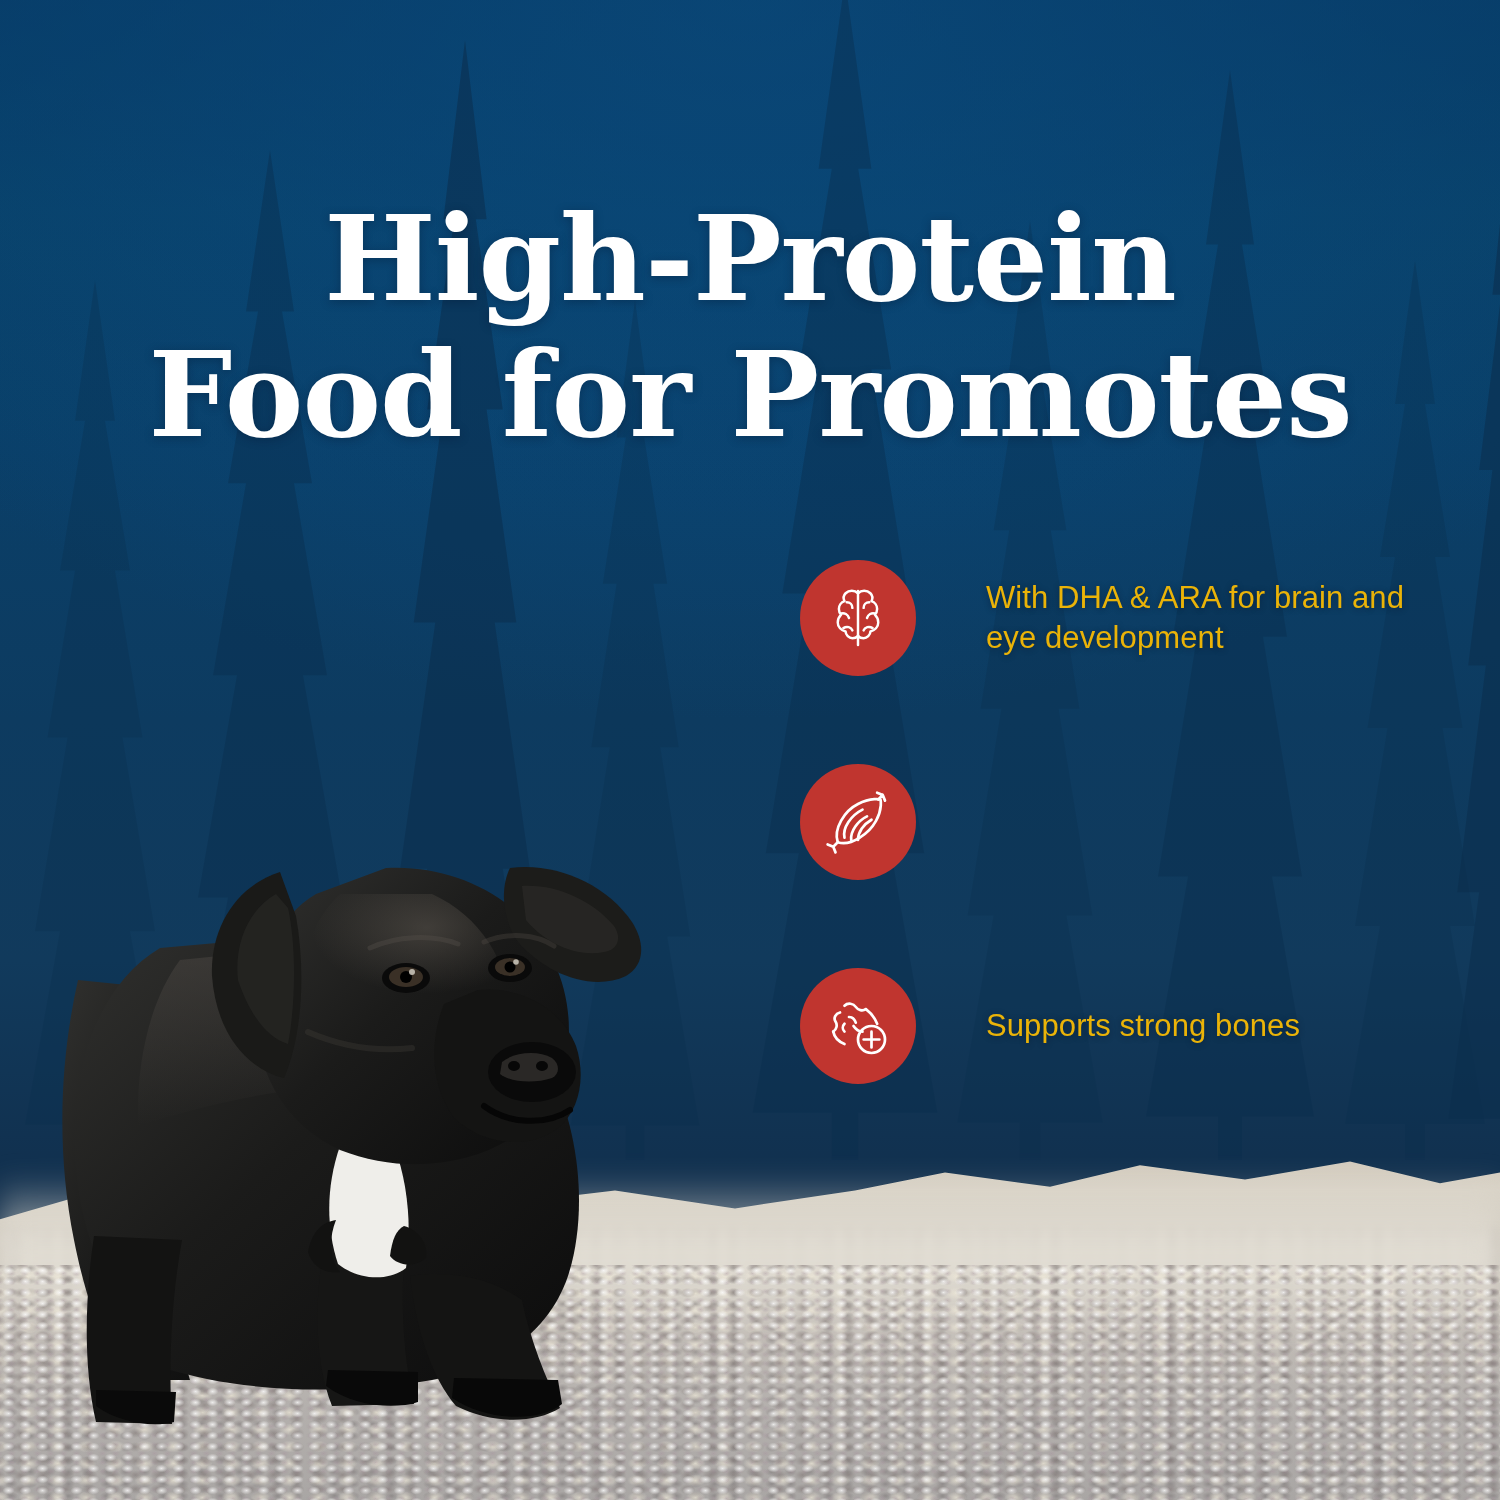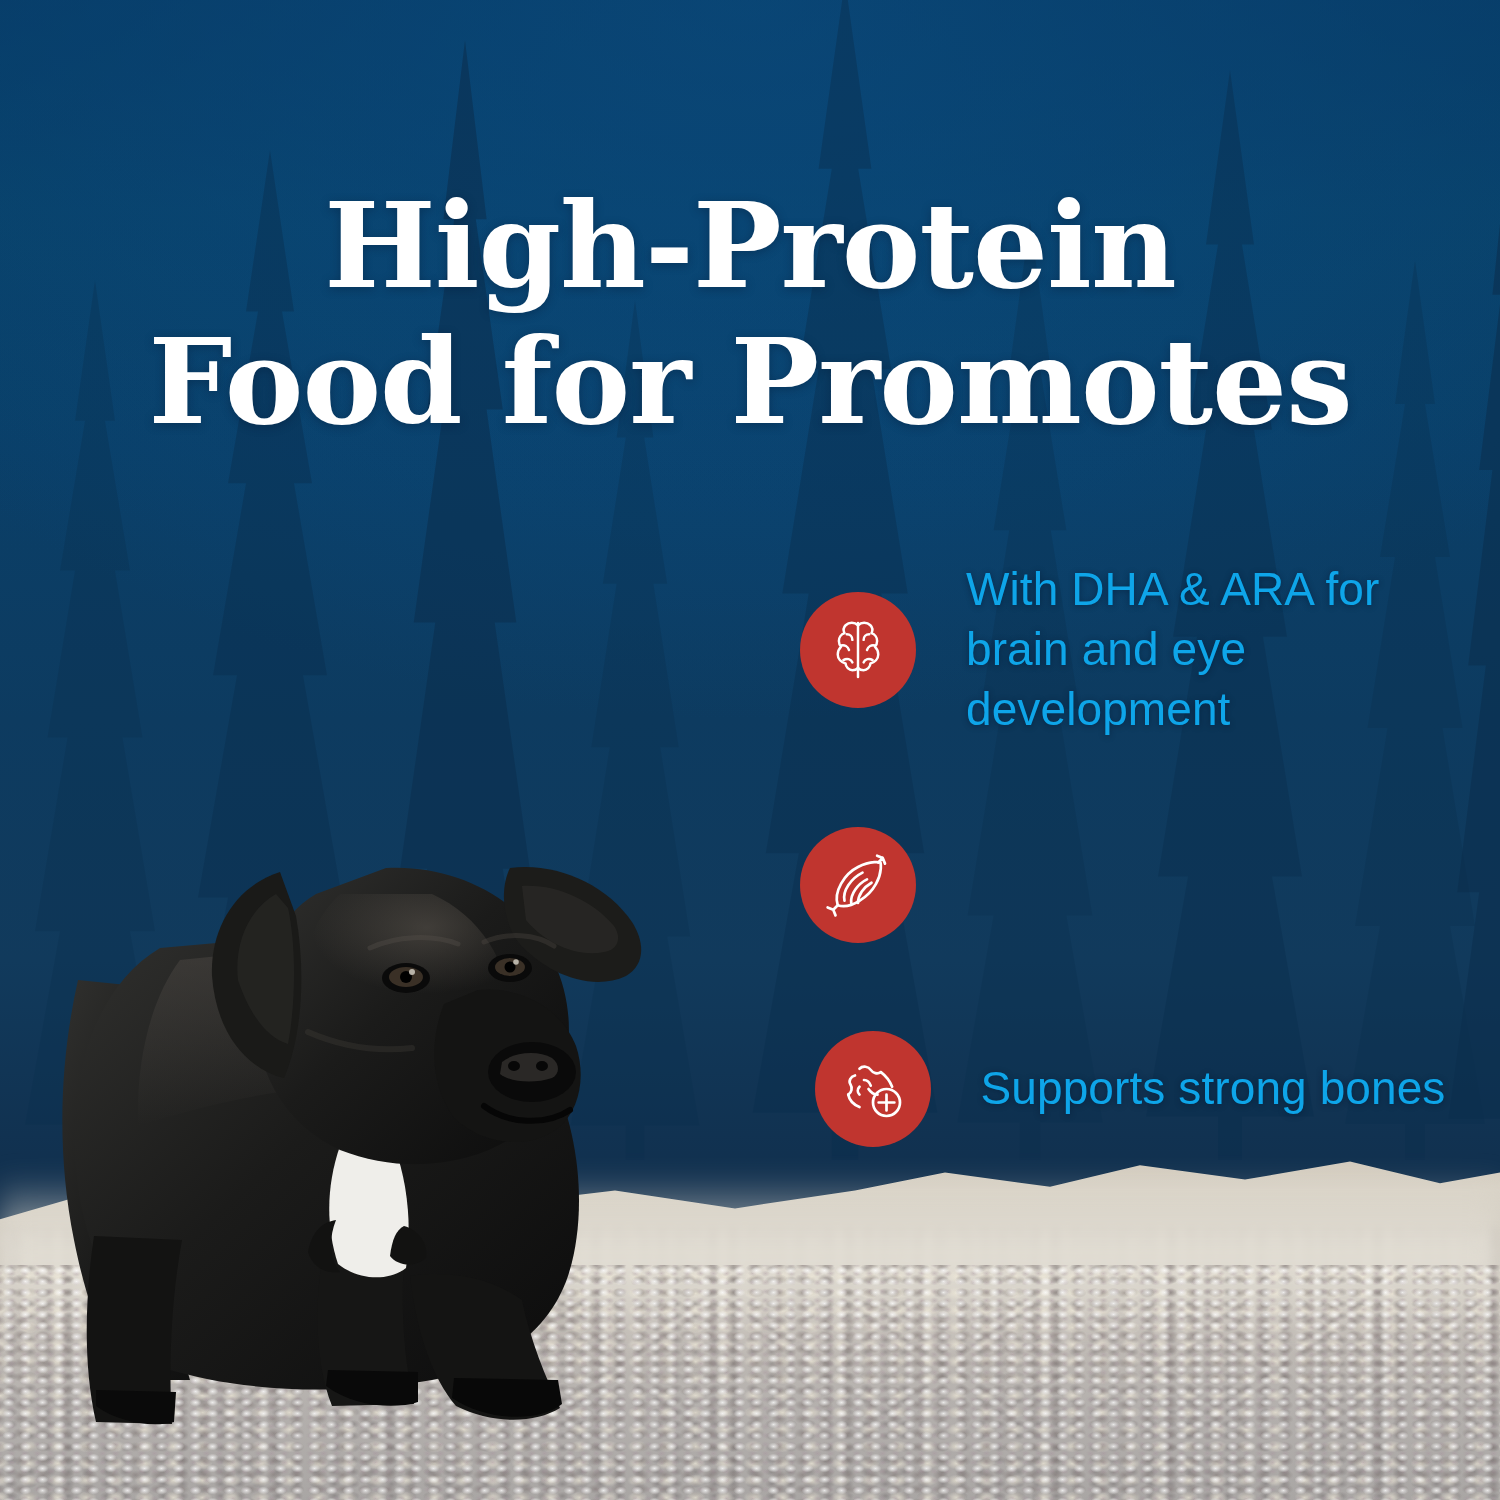--- a/index.html
+++ b/index.html
@@ -87,53 +87,53 @@
     background:radial-gradient(50% 50% at 50% 50%, rgba(60,52,48,.40), rgba(60,52,48,0) 70%);
     filter:blur(10px);
   }
 
   
   .puppy{position:absolute;left:40px;bottom:60px;width:620px;height:760px;}
   .puppy svg{display:block;width:100%;height:100%;}
 
   
   .headline{
-    position:absolute;top:95px;left:0;right:0;
+    position:absolute;top:108px;left:0;right:0;
     text-align:center;
     color:#ffffff;
     font-family:"DejaVu Serif", serif;
     font-weight:700;
     font-size:118px;
     line-height:1.22;
     letter-spacing:-1px;
     text-shadow:0 2px 10px rgba(0,20,45,.35);
   }
   .headline .l1{display:block;}
   .headline .l2{display:block;margin-top:-8px;}
 
   
   .features{
     position:absolute;left:800px;top:560px;width:660px;
   }
   .feature{
     display:flex;align-items:center;
     margin-bottom:88px;
   }
-  .feature:last-child{margin-bottom:0;justify-content:center;}
+  .feature:last-child{margin-bottom:0;}
   .badge{
     flex:0 0 auto;
     width:116px;height:116px;border-radius:50%;
     background:#c0352f;
     display:flex;align-items:center;justify-content:center;
   }
   .badge svg{display:block;width:72px;height:72px;}
   .feature-text{
-    margin-left:50px;
-    color:#0ea5e9;
-    font-size:46px;
+    margin-left:70px;
+    color:#eab308;
+    font-size:31px;
     line-height:1.30;
     font-weight:400;
     letter-spacing:.1px;
     text-shadow:0 1px 6px rgba(0,18,40,.45);
   }
 </style>
 </head>
 <body>
 
 <div id="promo">

